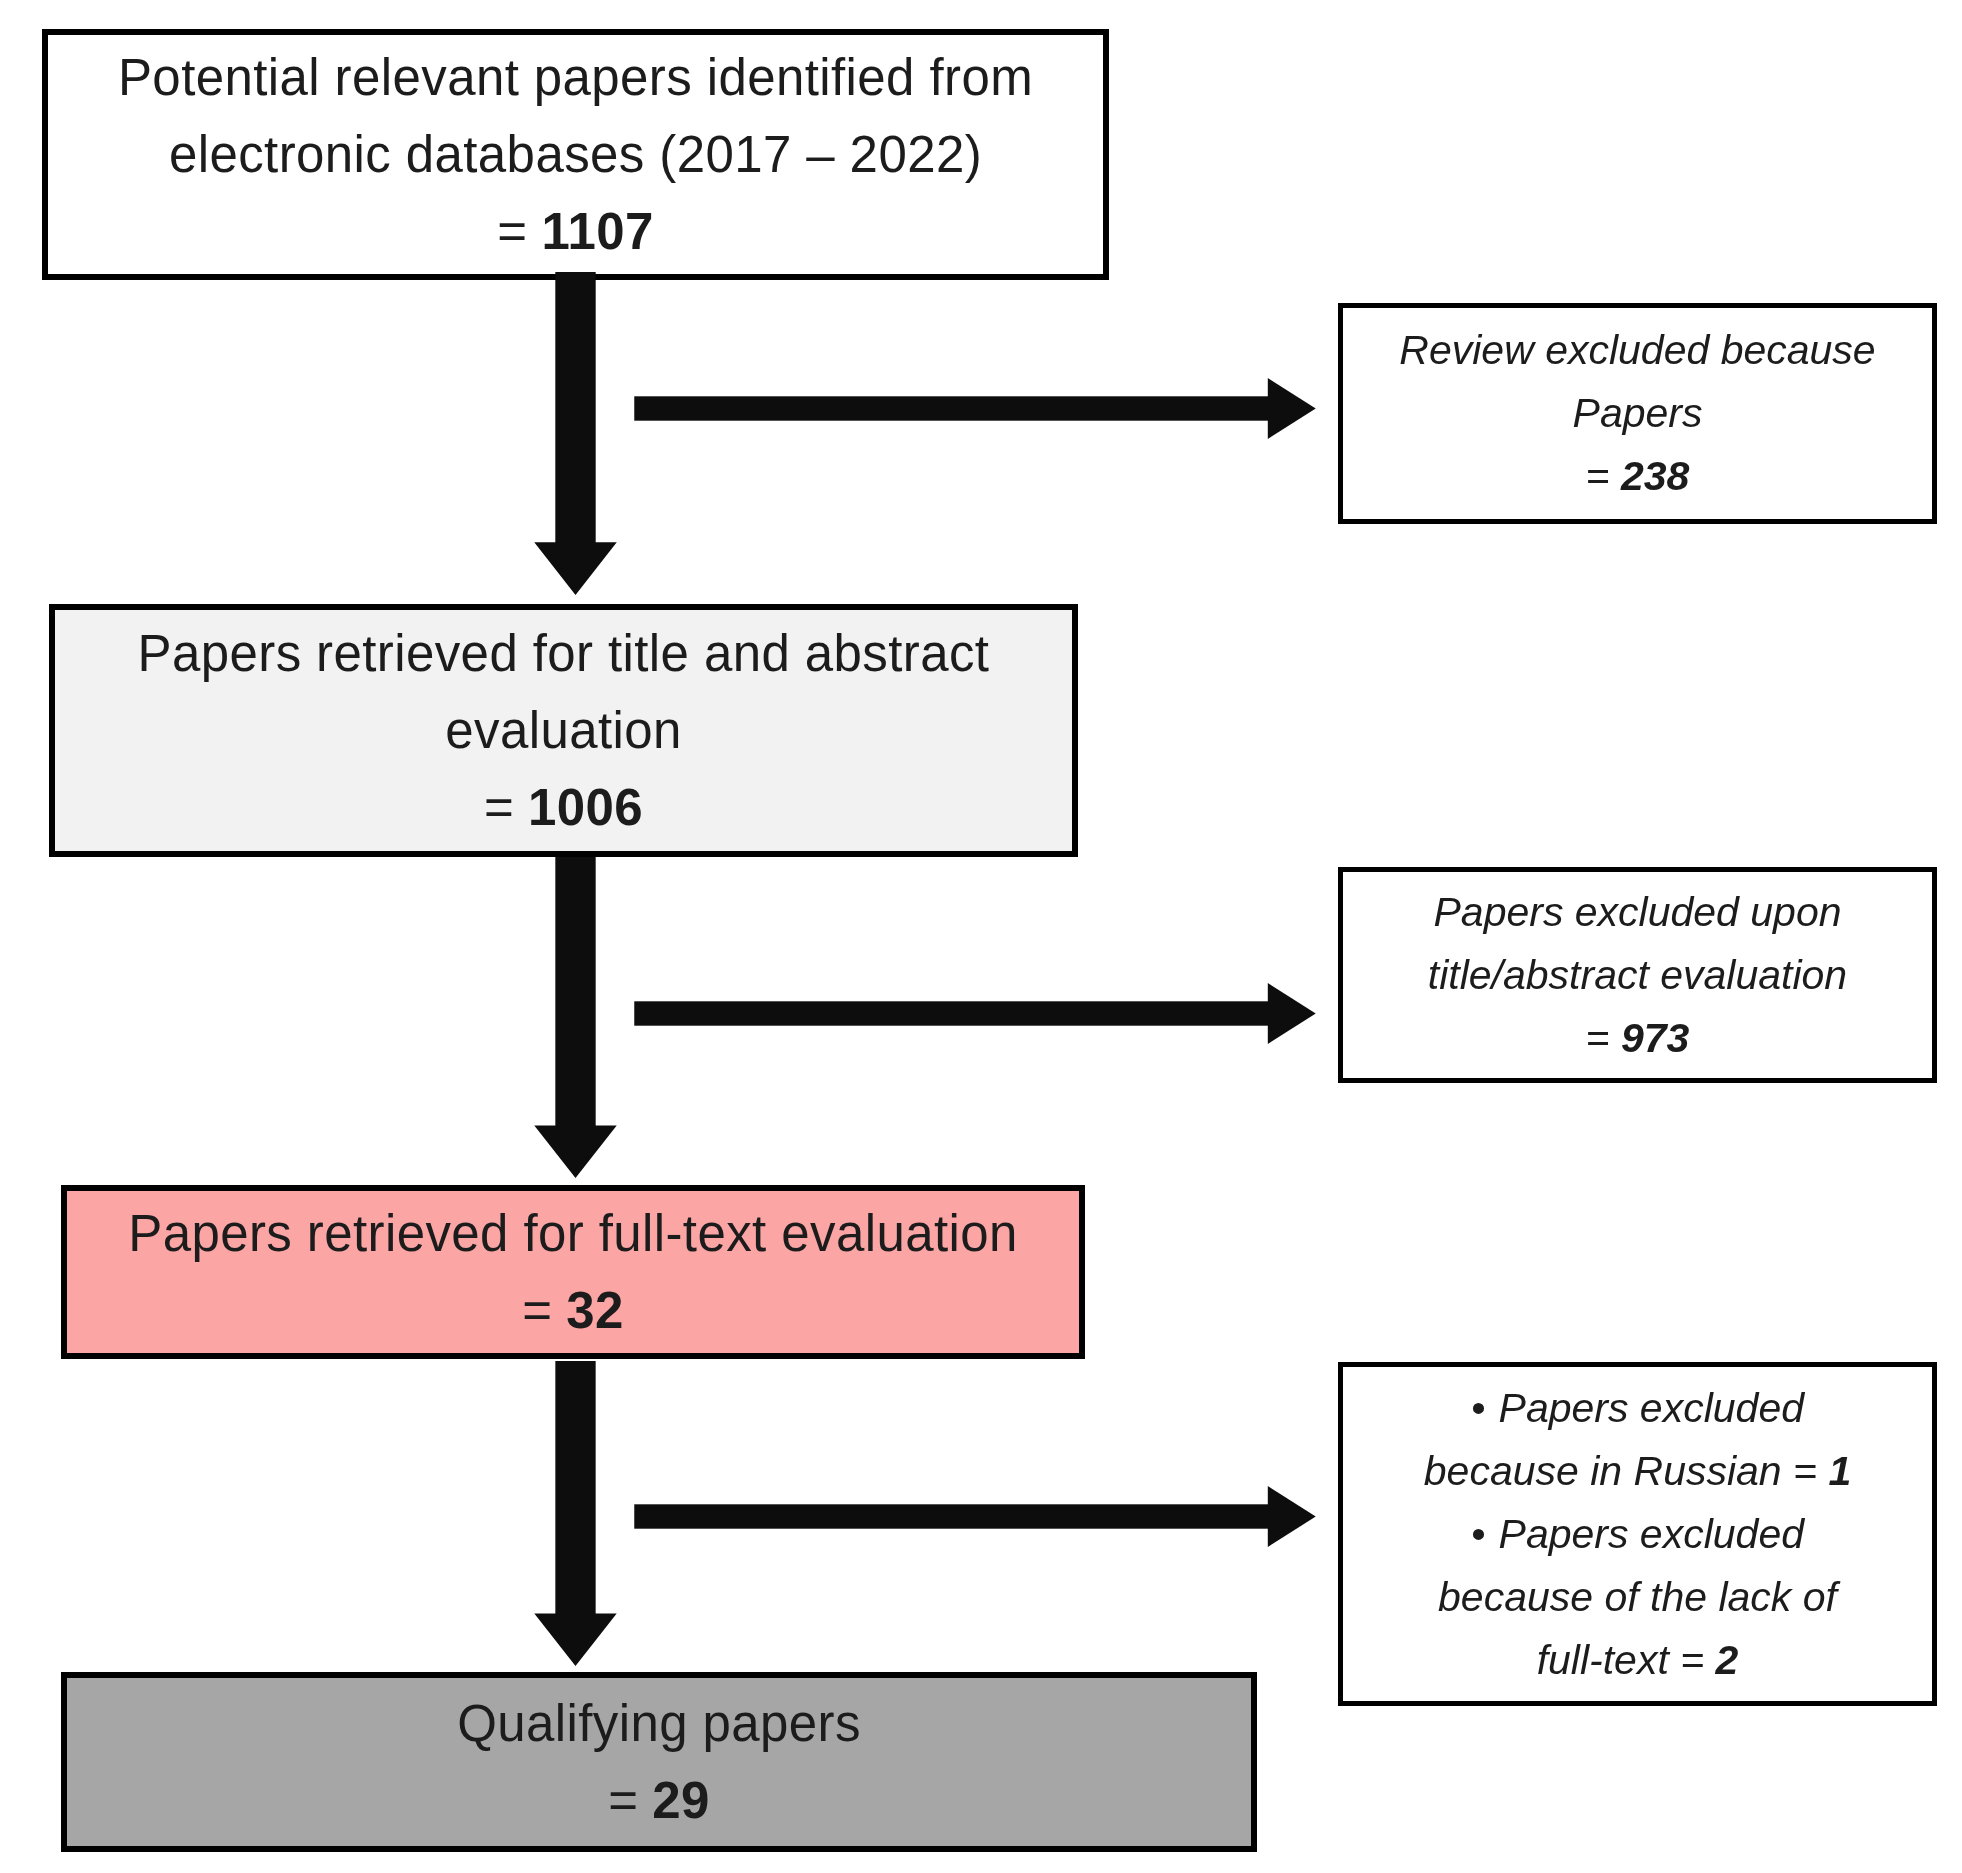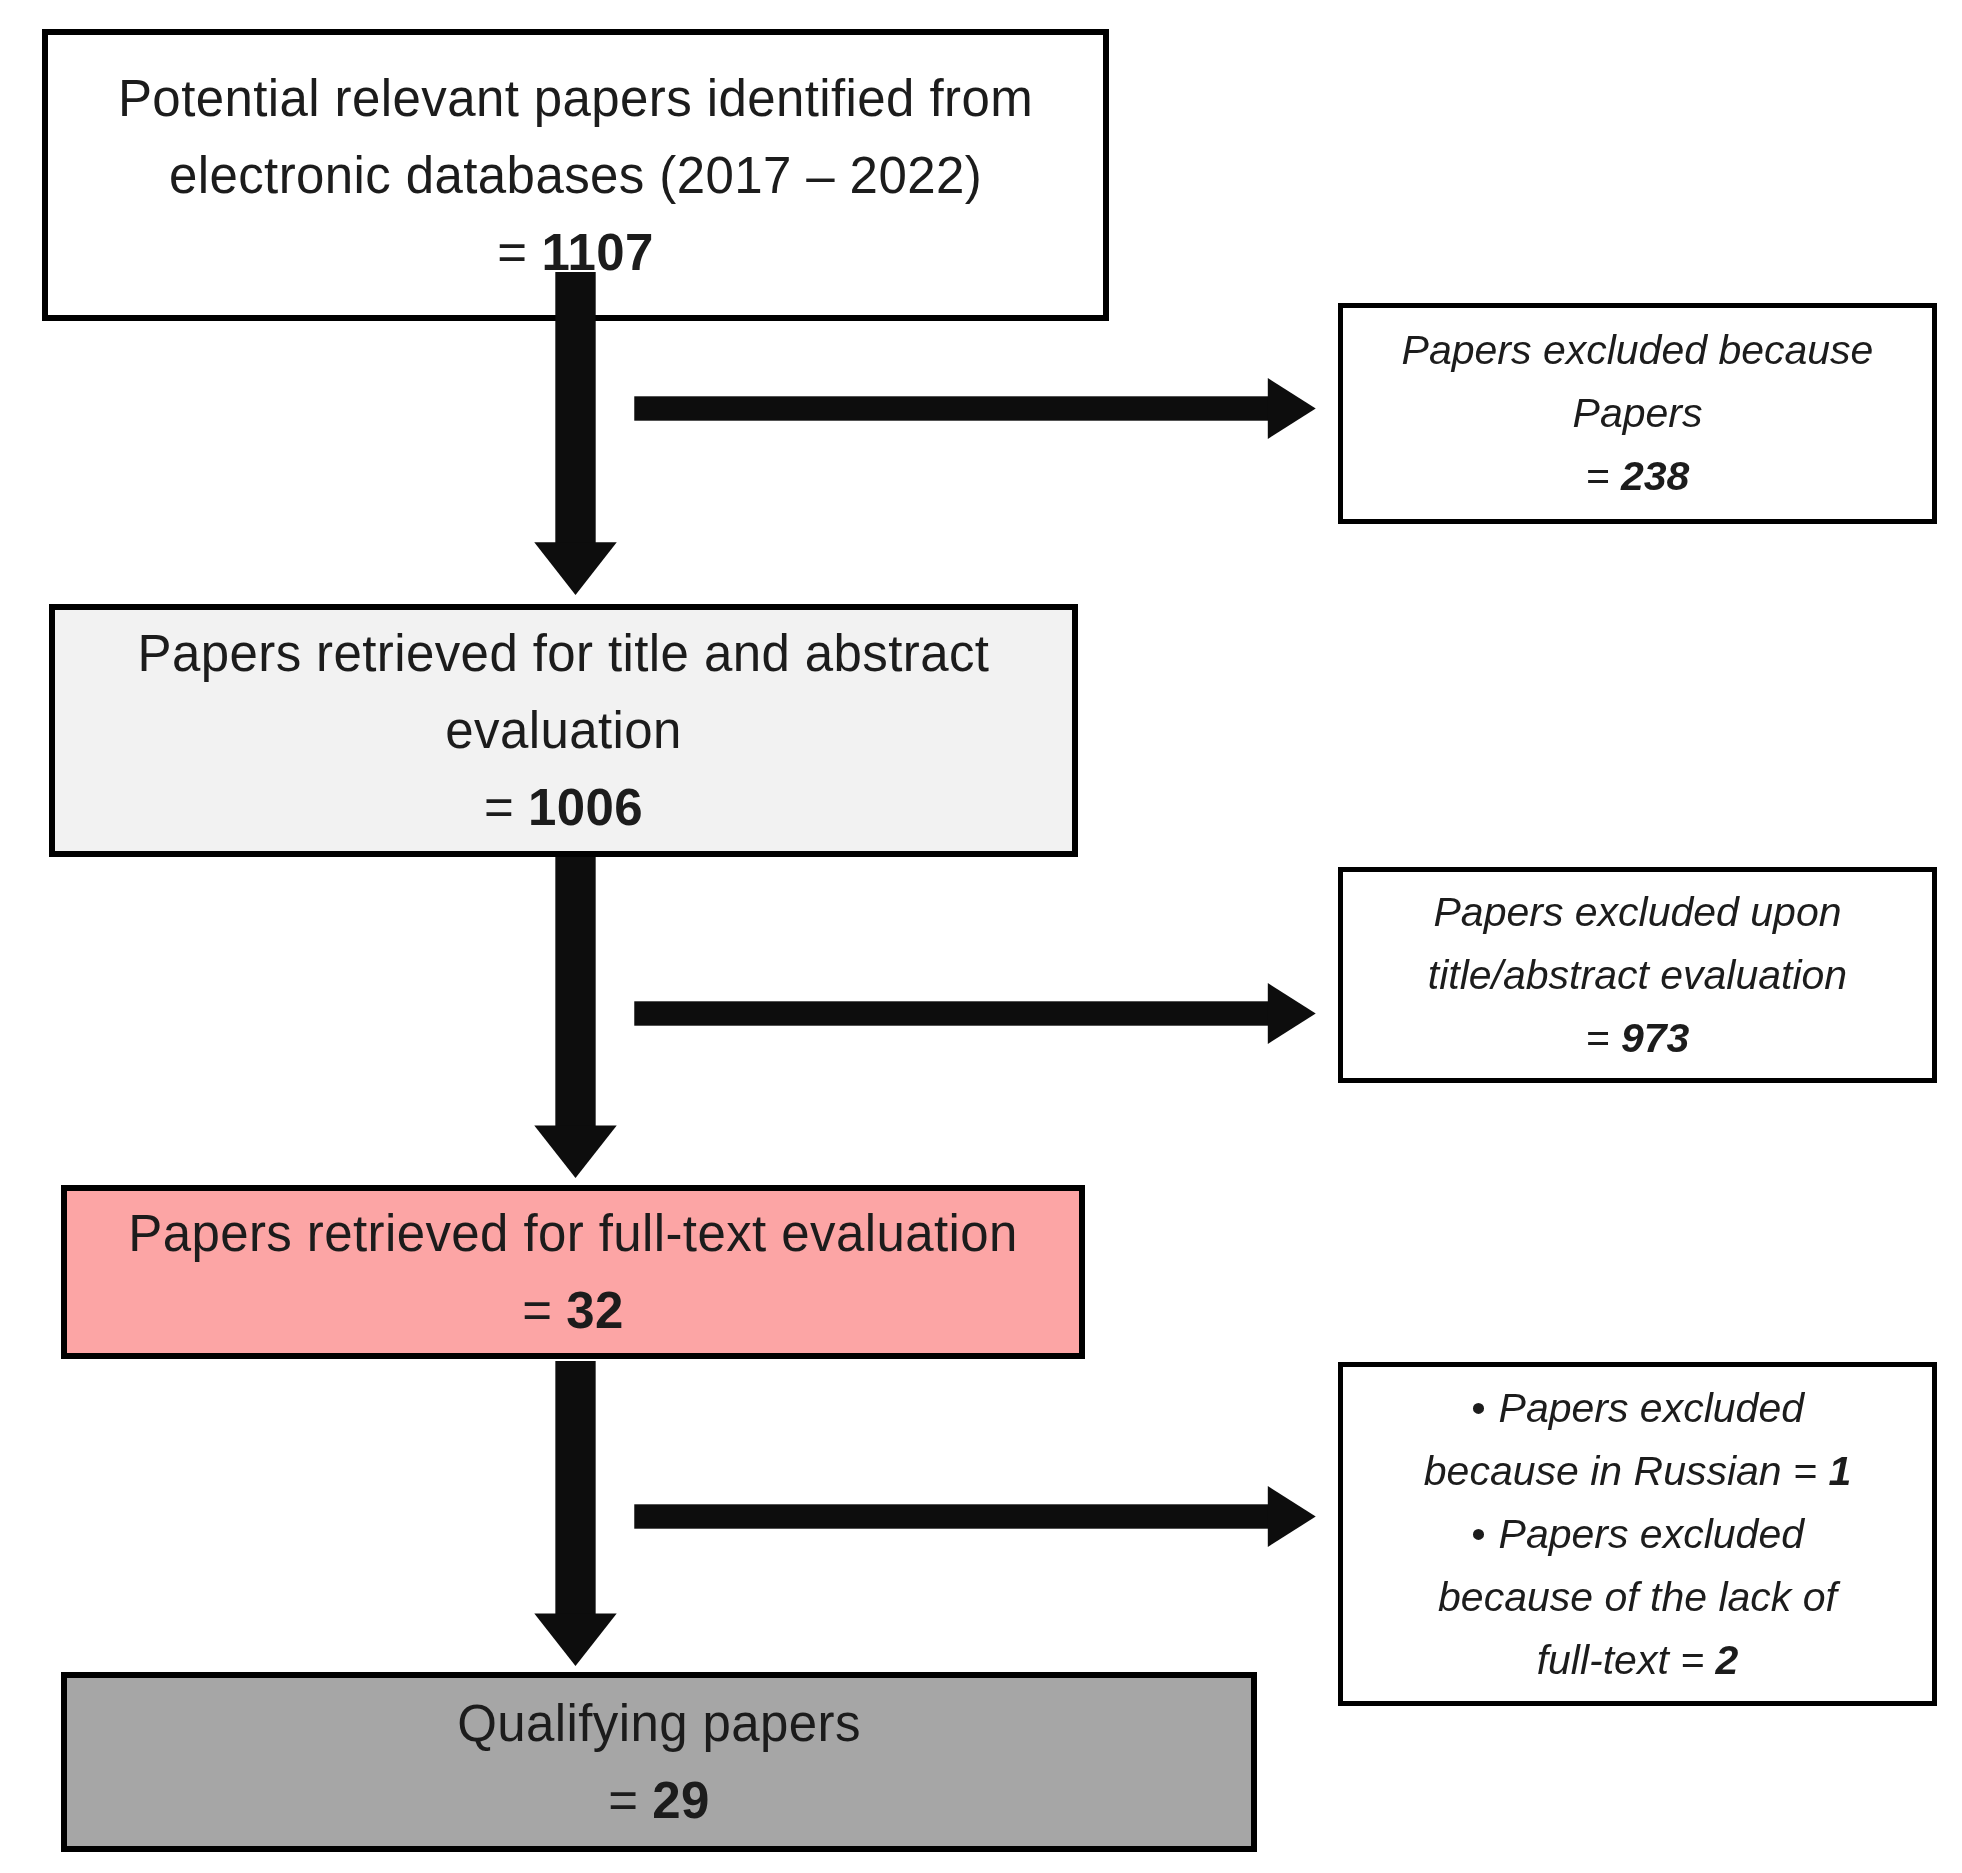--- a/index.html
+++ b/index.html
@@ -49,21 +49,21 @@
   .val { font-weight: 700; }
   .bullet { margin-right: 1.8px; }
   .arrow { position: absolute; }
   .arrow svg { display: block; }
 </style>
 </head>
 <body>
 
 <div class="stage">
 
-  <div class="box main-box" style="left: 42px; top: 29px; width: 1067px; height: 292px; background-color: rgb(255, 255, 255);">
+  <div class="box main-box" style="left: 42px; top: 29px; width: 1067px; height: 251px; background-color: rgb(255, 255, 255);">
     <div class="ln">Potential relevant papers identified from</div>
     <div class="ln">electronic databases (2017 – 2022)</div>
     <div class="ln">
       <span>=</span>
       <span class="val">1107</span>
     </div>
   </div>
 
   <div class="arrow" style="left:534px; top:272px;">
     <svg width="83" height="323" viewBox="0 0 94 368" xmlns="http://www.w3.org/2000/svg">
@@ -73,21 +73,21 @@
   </div>
 
   <div class="arrow" style="left:632px; top:378px;">
     <svg width="686" height="61" viewBox="0 0 782 70" xmlns="http://www.w3.org/2000/svg">
       <rect x="0" y="21" width="730" height="28" fill="#0d0d0d"></rect>
       <polygon points="727,0 782,35 727,70" fill="#0d0d0d"></polygon>
     </svg>
   </div>
 
   <div class="box excl-box" style="left:1338px; top:303px; width:599px; height:221px;">
-    <div class="ln">Papers excluded because</div>
+    <div class="ln">Review excluded because</div>
     <div class="ln">Papers</div>
     <div class="ln">
       <span>=</span>
       <span class="val">238</span>
     </div>
   </div>
 
   <div class="box main-box" style="left: 49px; top: 604px; width: 1029px; height: 253px; background-color: rgb(242, 242, 242);">
     <div class="ln">Papers retrieved for title and abstract</div>
     <div class="ln">evaluation</div>

